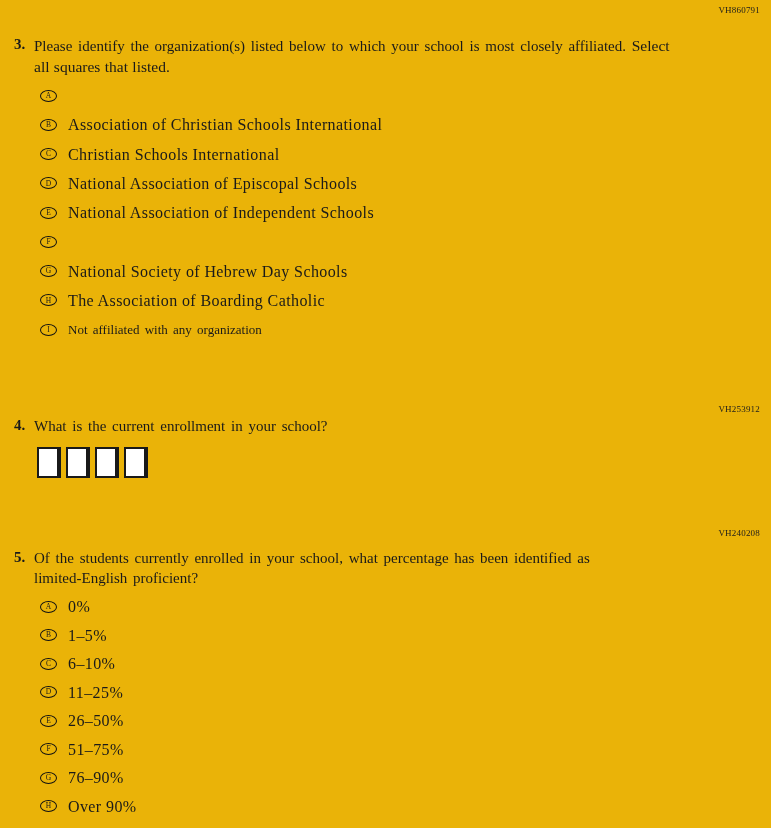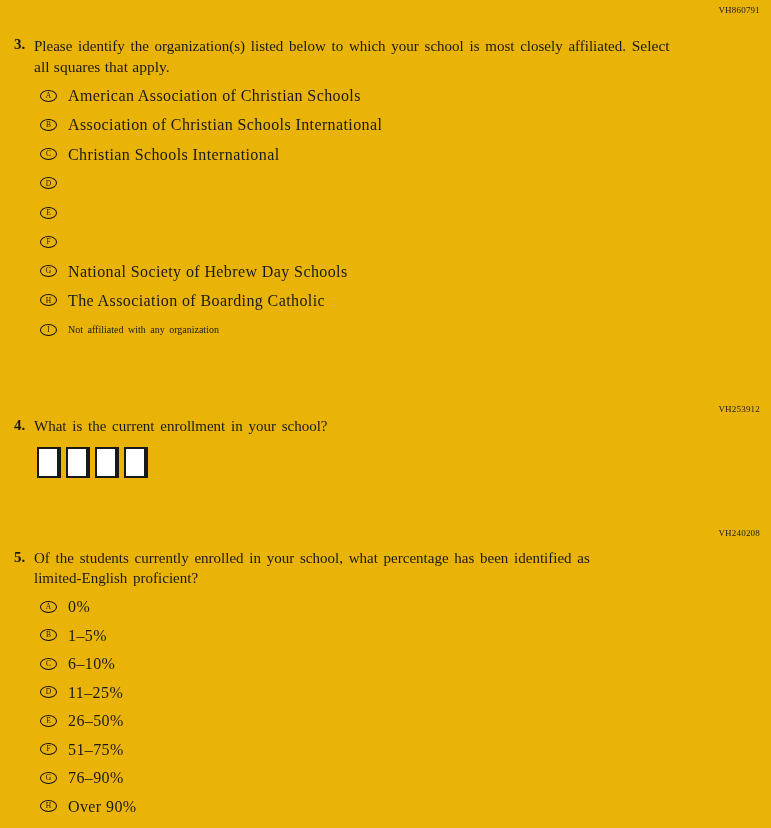--- a/index.html
+++ b/index.html
@@ -81,21 +81,21 @@
   }
   .opt-label {
     margin-left: 11px;
     font-size: 16px;
     line-height: 18px;
     letter-spacing: 0.4px;
     white-space: nowrap;
   }
   
   .q3-options .opt-row:last-child .opt-label {
-    font-size: 10px;
+    font-size: 13px;
     letter-spacing: 0;
     word-spacing: 2px;
   }
 
   .digit-boxes {
     position: absolute;
     left: 37px;
     top: 447px;
     display: flex;
     gap: 5px;
@@ -114,42 +114,43 @@
 <body>
 
 <div class="page">
 
   <div class="form-code code-1">VH860791</div>
 
   <div class="question q3">
     <div class="q-body">
       <span class="q-num">3.</span>
       <div class="q-line"><span>Please identify the organization(s) listed below to which your school is most closely affiliated.</span> <span class="emphasis">Select</span></div>
-      <div class="q-line emphasis">all squares that apply.</div>
+      <div class="q-line emphasis">all squares that listed.</div>
     </div>
   </div>
 
   <div class="options q3-options">
     <div class="opt-row">
       <span class="bubble">A</span>
-      <span class="opt-label">American Association of Christian Schools</span>
     </div>
     <div class="opt-row">
       <span class="bubble">B</span>
       <span class="opt-label">Association of Christian Schools International</span>
     </div>
     <div class="opt-row">
       <span class="bubble">C</span>
       <span class="opt-label">Christian Schools International</span>
     </div>
     <div class="opt-row">
       <span class="bubble">D</span>
+      <span class="opt-label">National Association of Episcopal Schools</span>
     </div>
     <div class="opt-row">
       <span class="bubble">E</span>
+      <span class="opt-label">National Association of Independent Schools</span>
     </div>
     <div class="opt-row">
       <span class="bubble">F</span>
     </div>
     <div class="opt-row">
       <span class="bubble">G</span>
       <span class="opt-label">National Society of Hebrew Day Schools</span>
     </div>
     <div class="opt-row">
       <span class="bubble">H</span>

